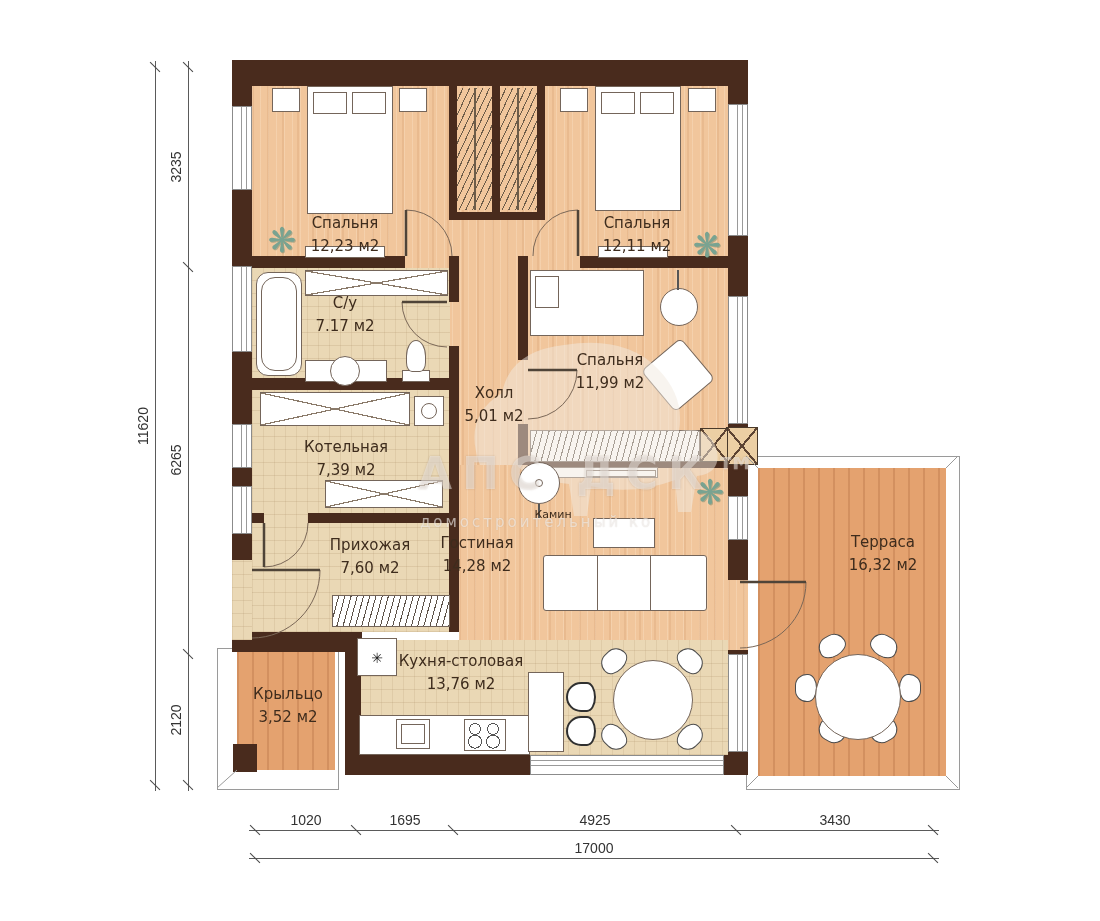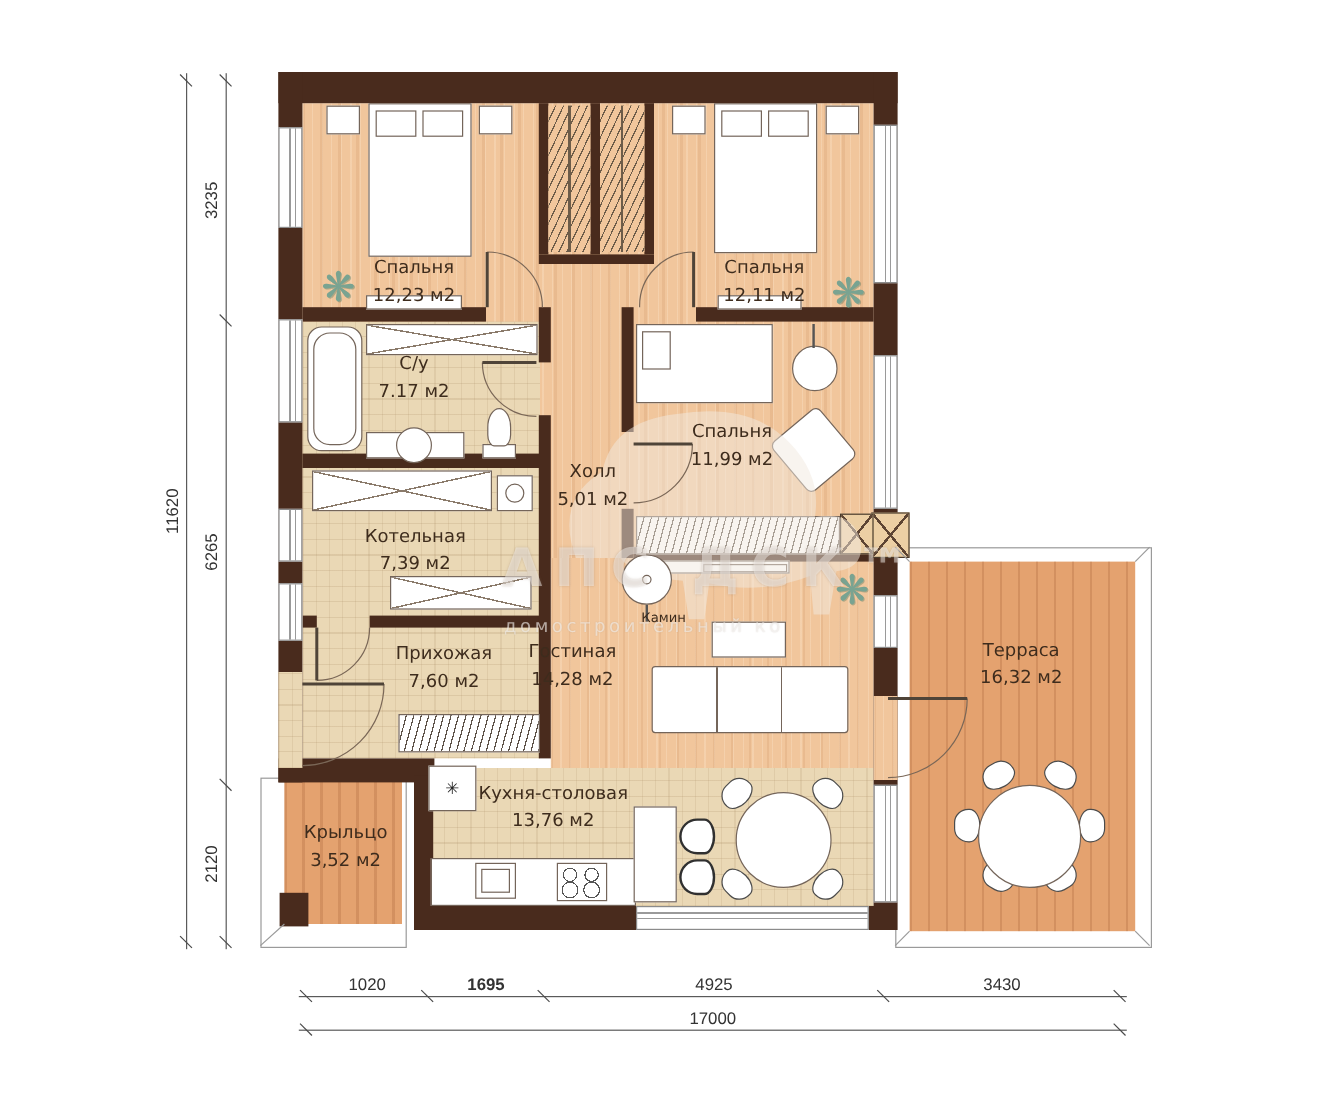--- a/index.html
+++ b/index.html
@@ -251,41 +251,41 @@
     <div>7,60 м2</div>
   </div>
   <div class="room-label" style="left:477px;top:554px;">
     <div>Гостиная</div>
     <div>14,28 м2</div>
   </div>
   <div class="room-label" style="left:461px;top:672px;">
     <div>Кухня-столовая</div>
     <div>13,76 м2</div>
   </div>
-  <div class="room-label" style="left:851px;top:553px;">
+  <div class="room-label" style="left:883px;top:553px;">
     <div>Терраса</div>
     <div>16,32 м2</div>
   </div>
   <div class="room-label" style="left:288px;top:705px;">
     <div>Крыльцо</div>
     <div>3,52 м2</div>
   </div>
   <div class="small-label" style="left:553px;top:508px;">Камин</div>
 
   <div class="dimline" style="left:249px;top:830px;width:690px;height:1px;"></div>
   <div class="dimline" style="left:249px;top:858px;width:690px;height:1px;"></div>
   <div class="tick" style="left:255px;top:830px;"></div>
   <div class="tick" style="left:356px;top:830px;"></div>
   <div class="tick" style="left:453px;top:830px;"></div>
   <div class="tick" style="left:736px;top:830px;"></div>
   <div class="tick" style="left:933px;top:830px;"></div>
   <div class="tick" style="left:255px;top:858px;"></div>
   <div class="tick" style="left:933px;top:858px;"></div>
   <div class="dimlab" style="left:306px;top:828px;">1020</div>
-  <div class="dimlab" style="left:405px;top:828px;font-weight:bold;">1695</div>
+  <div class="dimlab" style="left:405px;top:828px;">1695</div>
   <div class="dimlab" style="left:595px;top:828px;">4925</div>
   <div class="dimlab" style="left:835px;top:828px;">3430</div>
   <div class="dimlab" style="left:594px;top:856px;">17000</div>
 
   <div class="dimline" style="left:188px;top:61px;width:1px;height:730px;"></div>
   <div class="dimline" style="left:155px;top:61px;width:1px;height:730px;"></div>
   <div class="tick" style="left:188px;top:67px;"></div>
   <div class="tick" style="left:188px;top:267px;"></div>
   <div class="tick" style="left:188px;top:654px;"></div>
   <div class="tick" style="left:188px;top:785px;"></div>

